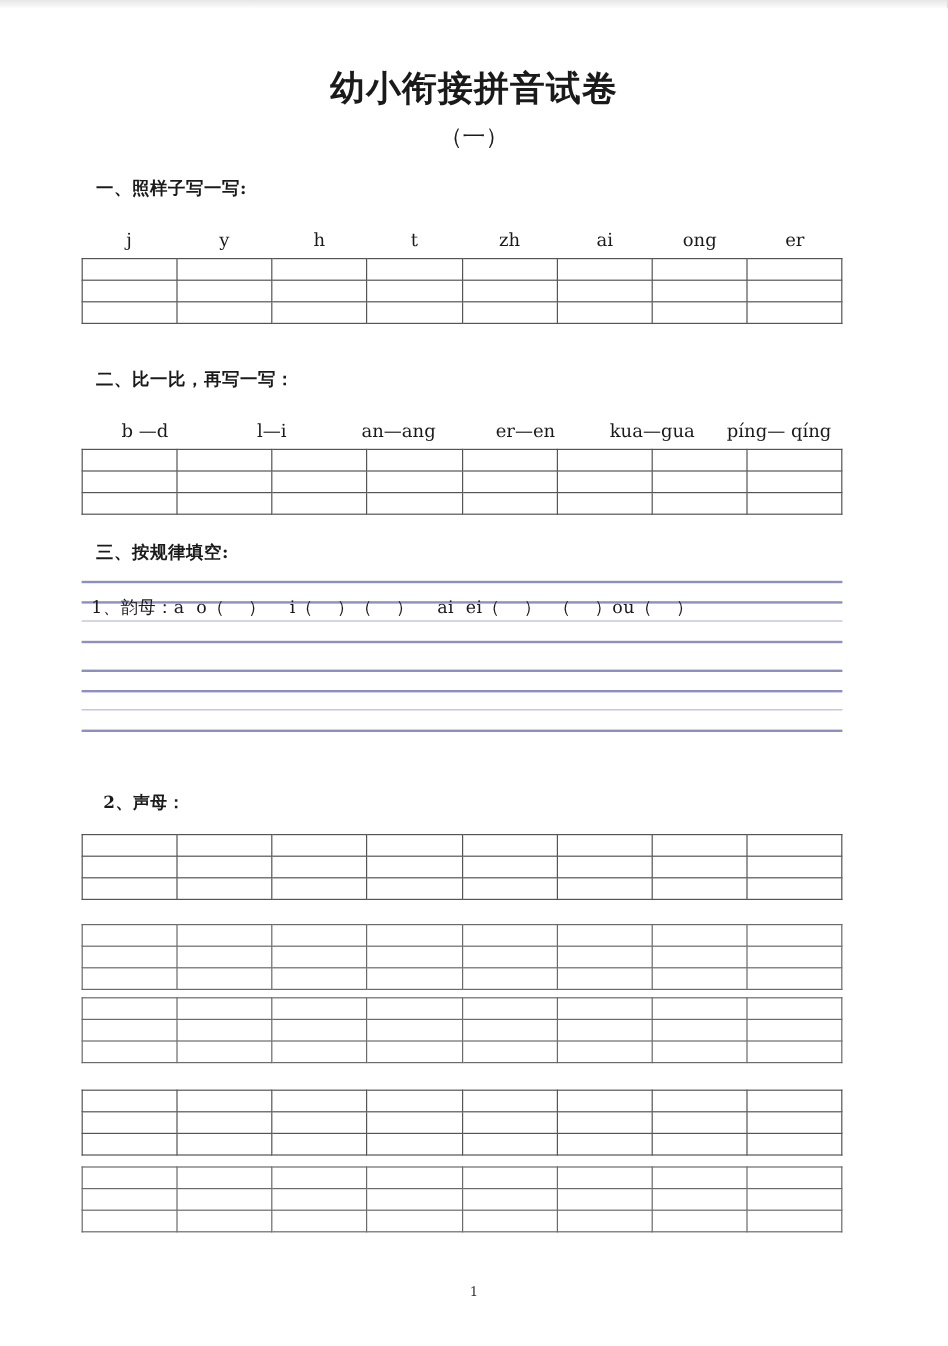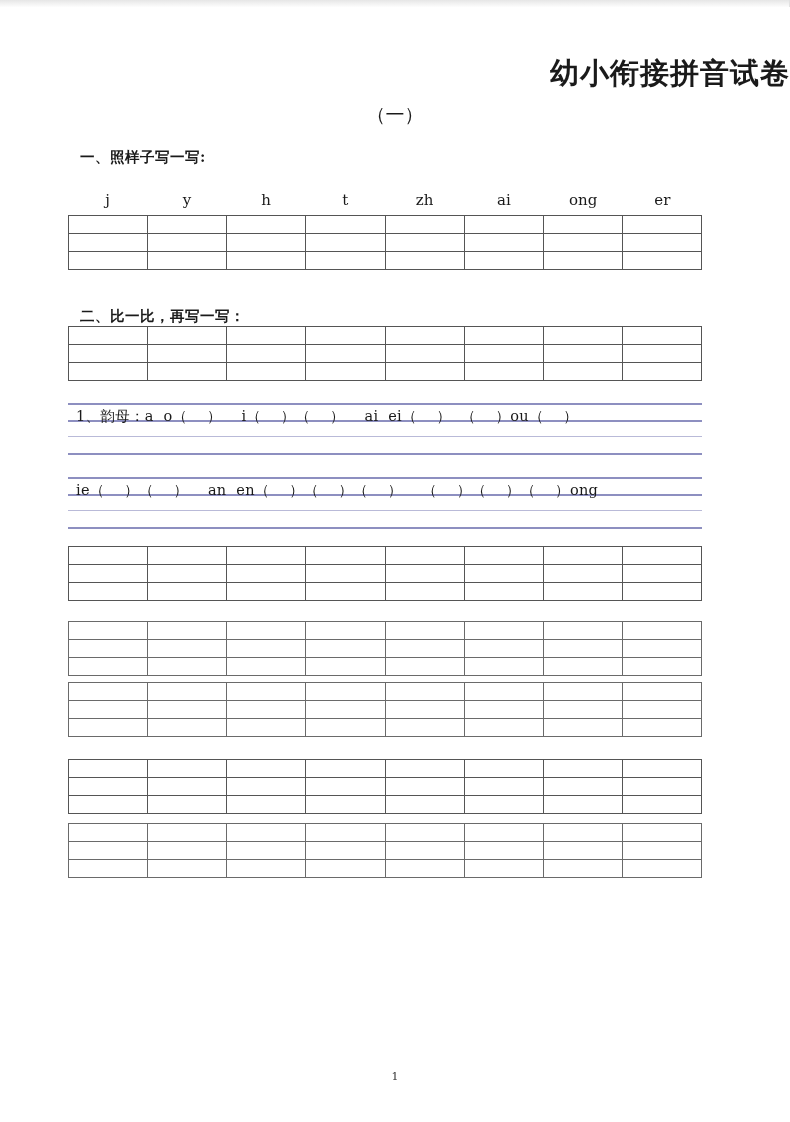--- a/index.html
+++ b/index.html
@@ -23,21 +23,21 @@
     position:absolute; left:0; right:0; top:0; height:7px;
     background:linear-gradient(#e6e6e6,#f4f4f4 60%,#fdfdfd);
   }
   #sheet{
     position:absolute; left:0; top:7px; width:790px; height:1115px;
     background:#fff;
   }
 
   
   .title{
-    text-align:right;
+    text-align:center;
     font-family:"DejaVu Serif","Liberation Serif",serif;
     font-weight:bold;
     font-size:29px;
     letter-spacing:1px;
     margin:52px 0 0 0;
     line-height:1;
   }
   .subtitle{
     text-align:center;
     font-size:19px;
@@ -107,21 +107,21 @@
     background:#8d8fc0;
   }
   .rule-block .ln.thin{ height:1px; background:#b9bad8; }
   .rule-block .ln.l1{ top:0; }
   .rule-block .ln.l2{ top:17px; }
   .rule-block .ln.l3{ top:33px; }
   .rule-block .ln.l4{ top:50px; }
   .rule-text{
     position:absolute;
     left:8px; right:0;
-    top:3px;
+    top:13px;
     font-size:14.5px;
     line-height:20px;
     font-family:"DejaVu Serif","Liberation Serif",serif;
     white-space:pre;
     letter-spacing:.3px;
   }
 
   .pagenum{
     position:absolute;
     left:0; right:0;
@@ -191,20 +191,28 @@
               <td></td>
               <td></td>
             </tr>
           </tbody>
         </table>
     </div>
 
     <div style="margin-top:37px;">
       <div class="sec-head">二、比一比，再写一写：</div>
 
+      <div class="pair-row" style="margin-top:24px;">
+        <span class="cell">b —d</span>
+        <span class="cell">l—i</span>
+        <span class="cell">an—ang</span>
+        <span class="cell">er—en</span>
+        <span class="cell">kua—gua</span>
+        <span class="cell">píng— qíng</span>
+      </div>
 
       <table class="grid">
           <tbody>
             <tr>
               <td></td>
               <td></td>
               <td></td>
               <td></td>
               <td></td>
               <td></td>
@@ -229,37 +237,38 @@
               <td></td>
               <td></td>
               <td></td>
               <td></td>
             </tr>
           </tbody>
         </table>
     </div>
 
     <div style="margin-top:22px;">
+      <div class="sec-head">三、按规律填空:</div>
 
       <div class="rule-block" style="margin-top:14px;">
         <div class="ln l1"></div>
         <div class="ln l2"></div>
         <div class="ln thin l3"></div>
         <div class="ln l4"></div>
         <div class="rule-text">1、韵母：a  o（    ）    i（    ）（    ）    ai  ei（    ）  （    ）ou（    ）</div>
       </div>
 
       <div class="rule-block" style="margin-top:22px;">
         <div class="ln l1"></div>
         <div class="ln l2"></div>
         <div class="ln thin l3"></div>
         <div class="ln l4"></div>
-        <div class="rule-text">ie（    ）（    ）    an  en（    ）（    ）（    ）    （    ）（    ）（    ）ong</div>
       </div>
 
+      <div class="sub-head" style="margin-top:50px;">2、声母：</div>
 
       <table class="grid" style="margin-top:17px;">
           <tbody>
             <tr>
               <td></td>
               <td></td>
               <td></td>
               <td></td>
               <td></td>
               <td></td>

